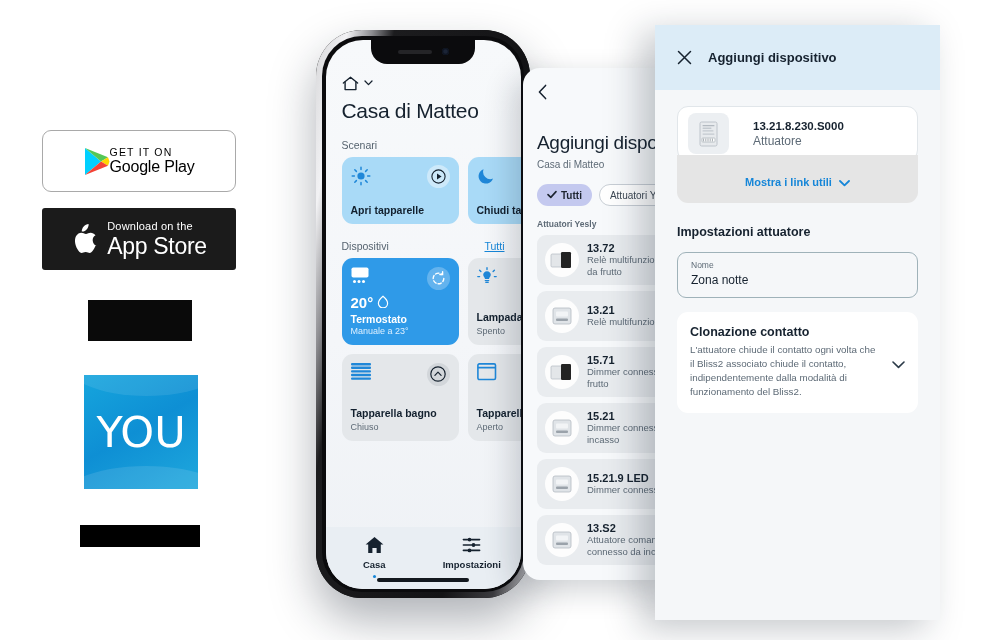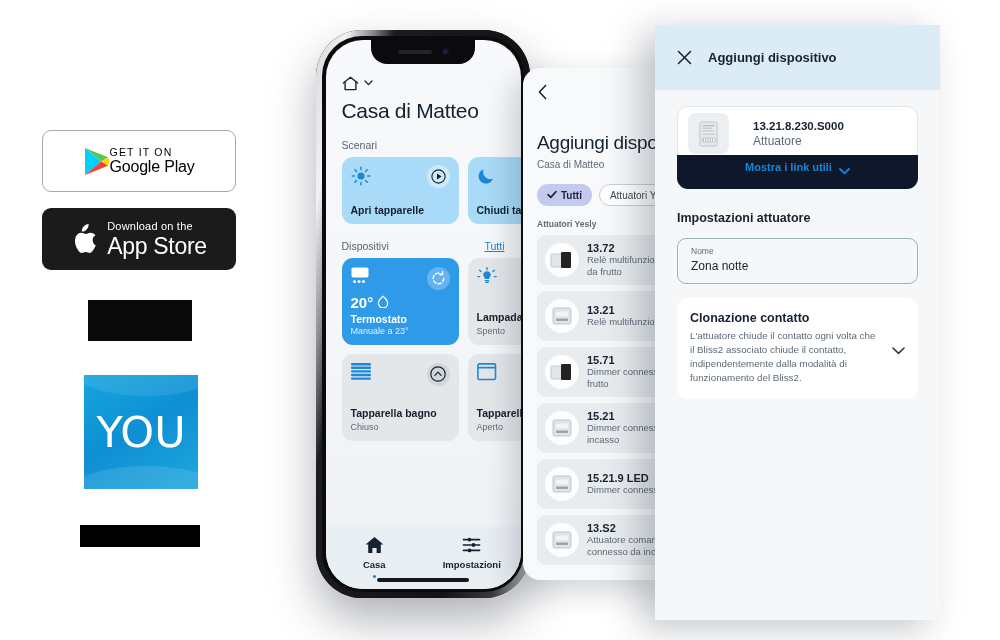--- a/index.html
+++ b/index.html
@@ -19,21 +19,21 @@
     display:flex;align-items:center;justify-content:center;
     box-shadow:0 0 0 0 rgba(0,0,0,0);
   }
   .gp-tri{width:26px;height:29px;position:relative;flex:0 0 auto;}
   .gp-tri svg{display:block;}
   .gp-txt{display:flex;flex-direction:column;line-height:1;}
   .gp-small{font-size:10.5px;letter-spacing:1.2px;color:#000;font-weight:500;}
   .gp-big{font-size:16px;color:#000;font-weight:400;margin-top:2px;letter-spacing:-0.2px;}
 
   .badge-as{
-    margin-top:16px;width:194px;height:62px;border-radius:9px;background:#1b1b1b;
+    margin-top:16px;width:194px;height:62px;border-radius:3px;background:#1b1b1b;
     display:flex;align-items:center;justify-content:center;gap:10px;box-sizing:border-box;
   }
   .as-apple{width:26px;height:31px;flex:0 0 auto;}
   .as-txt{display:flex;flex-direction:column;line-height:1;}
   .as-small{font-size:11px;color:#fff;font-weight:400;letter-spacing:.2px;}
   .as-big{font-size:23px;color:#fff;font-weight:500;margin-top:3px;letter-spacing:-0.3px;}
 
   .redact-1{position:absolute;left:88px;top:300px;width:104px;height:41px;background:#0a0a0a;}
 
   .you-logo{
@@ -187,22 +187,22 @@
     background:#fff;border:1px solid #e1e6ea;border-radius:11px;height:55px;
     display:flex;align-items:center;gap:24px;padding:0 10px;box-sizing:border-box;
   }
   .dev-banner .th{
     width:41px;height:41px;border-radius:8px;background:#eceff2;flex:0 0 auto;
     display:flex;align-items:center;justify-content:center;
   }
   .db-code{font-size:11.5px;font-weight:700;color:#16222f;}
   .db-sub{font-size:12px;color:#5d6a76;margin-top:2px;}
   .links-bar{
-    margin-top:-6px;background:#0f172a;border-bottom-left-radius:11px;border-bottom-right-radius:11px;
-    height:34px;display:flex;justify-content:center;gap:7px;
+    margin-top:-6px;background:#e5e5e5;border-bottom-left-radius:11px;border-bottom-right-radius:11px;
+    height:48px;display:flex;align-items:center;justify-content:center;gap:7px;
     padding-top:6px;box-sizing:border-box;
   }
   .links-bar .lt{font-size:11px;color:#1686d8;font-weight:700;}
   .sec-head{font-size:12.5px;font-weight:700;color:#16222f;margin-top:22px;}
   .field{
     margin-top:13px;border:1px solid #9fb2b9;border-radius:9px;height:46px;
     padding:7px 13px 0 13px;box-sizing:border-box;background:#f5f7f9;
   }
   .field .lab{font-size:8.5px;color:#5d6a76;}
   .field .val{font-size:12px;color:#16222f;margin-top:3px;}

